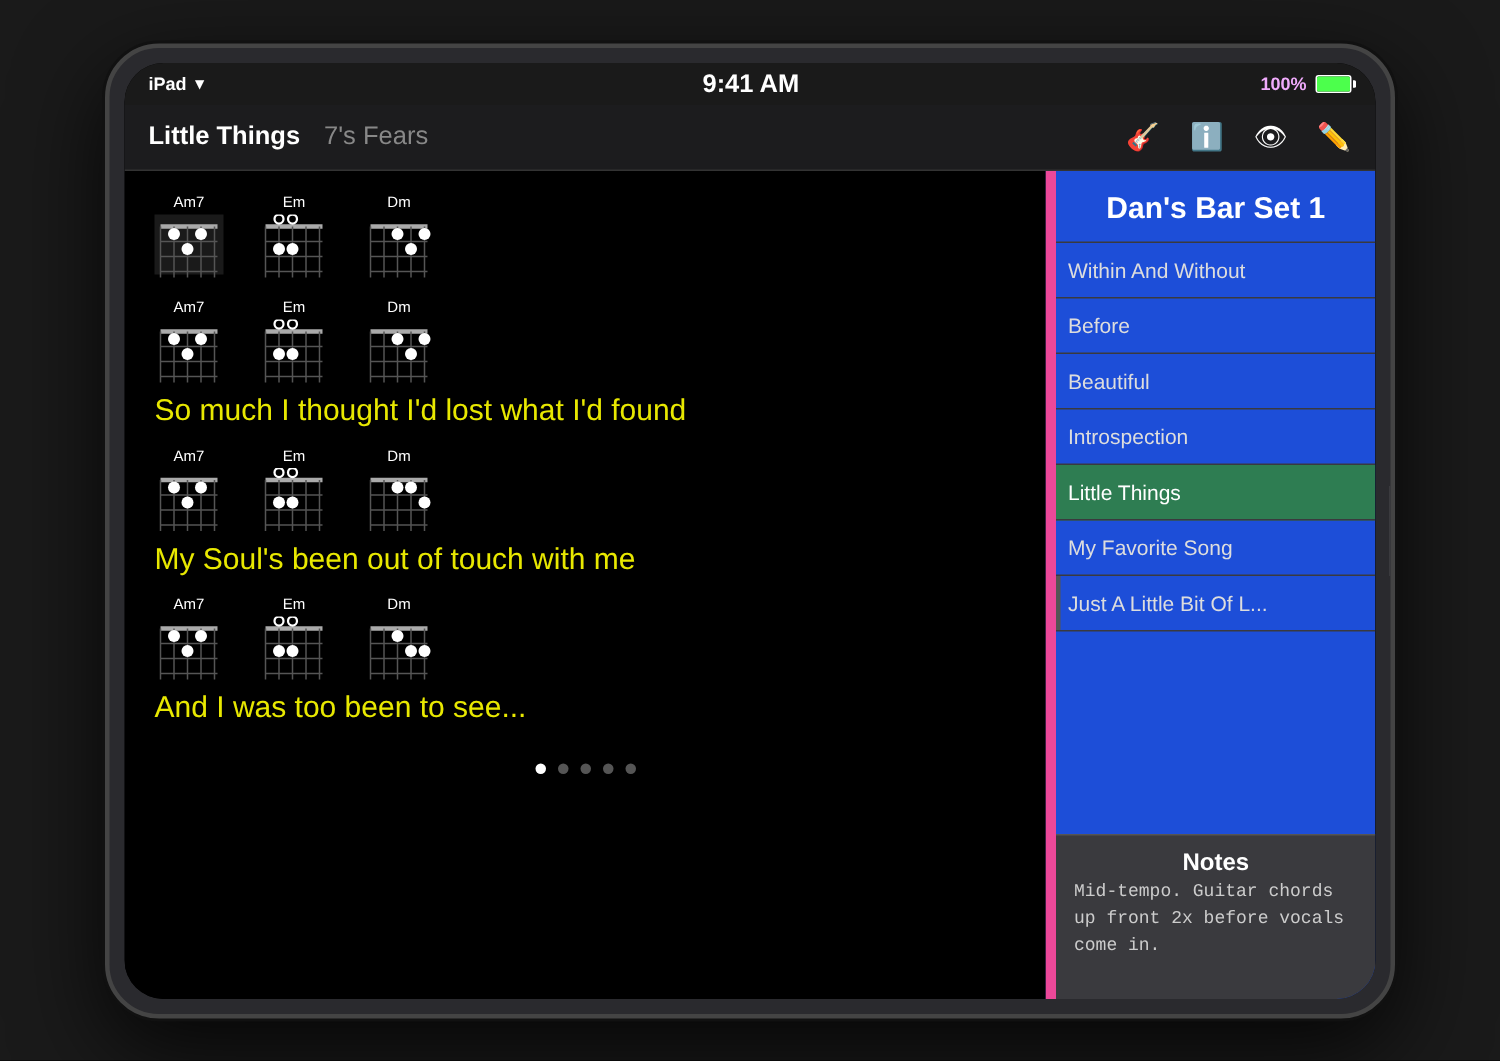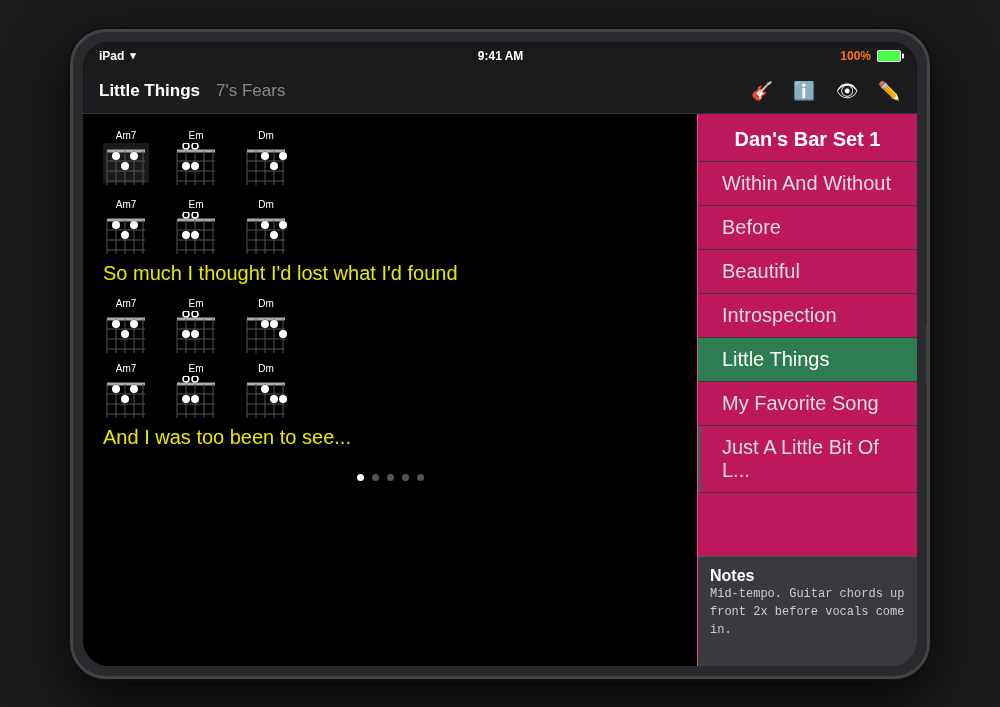--- a/index.html
+++ b/index.html
@@ -84,29 +84,29 @@
       display: flex;
       align-items: center;
       gap: 6px;
       color: #fff;
       font-size: 12px;
       font-weight: 600;
     }
     .wifi-icon { font-size: 11px; }
     .status-center {
       color: #fff;
-      font-size: 12px;
+      font-size: 17px;
       font-weight: 600;
       margin-left: 25px;
     }
     .status-right {
       display: flex;
       align-items: center;
       gap: 6px;
-      color: #f97316;
+      color: #f0abfc;
       font-size: 12px;
       font-weight: 600;
     }
     .battery {
       display: flex;
       align-items: center;
       gap: 2px;
     }
     .battery-bar {
       width: 24px;
@@ -242,45 +242,45 @@
       border-radius: 50%;
       background: #555;
     }
     .dot.active {
       background: #fff;
     }
 
     
     .sidebar {
       width: 220px;
-      background: #be185d;
+      background: #1d4ed8;
       display: flex;
       flex-direction: column;
-      border-left: 1px solid #ec4899;
+      border-left: 7px solid #ec4899;
       flex-shrink: 0;
     }
 
     .setlist-header {
       padding: 14px 12px 10px;
       color: #fff;
       font-size: 20px;
       font-weight: 700;
       text-align: center;
       border-bottom: 1px solid #3a3a3e;
     }
 
     .setlist-items {
       flex: 1;
       overflow-y: auto;
     }
 
     .setlist-item {
-      padding: 10px 24px;
+      padding: 10px 8px;
       color: #ddd;
-      font-size: 20px;
+      font-size: 14px;
       border-bottom: 1px solid #3a3a3e;
       cursor: pointer;
       position: relative;
     }
 
     .setlist-item.active {
       background: #2e7d52;
       color: #fff;
     }
 
@@ -298,21 +298,21 @@
     .notes-section {
       background: #3a3a3e;
       border-top: 1px solid #555;
       padding: 10px 12px;
       min-height: 110px;
     }
     .notes-title {
       color: #fff;
       font-size: 16px;
       font-weight: 600;
-      text-align: left;
+      text-align: center;
       margin-bottom: 0;
     }
     .notes-text {
       color: #ccc;
       font-size: 12px;
       line-height: 1.5;
       font-family: Liberation Mono, monospace;
     }
   </style>
 </head>
@@ -535,20 +535,21 @@
                 <line x1="40" y1="8" x2="40" y2="42" stroke="#555" stroke-width="1"></line>
                 <line x1="4" y1="18" x2="42" y2="18" stroke="#555" stroke-width="1"></line>
                 <line x1="4" y1="28" x2="42" y2="28" stroke="#555" stroke-width="1"></line>
                 <line x1="4" y1="38" x2="42" y2="38" stroke="#555" stroke-width="1"></line>
                 <circle cx="22" cy="13" r="4" fill="white"></circle>
                 <circle cx="40" cy="23" r="4" fill="white"></circle>
                 <circle cx="31" cy="13" r="4" fill="white"></circle>
               </svg>
             </div>
           </div>
+          <div class="lyric-line">My Soul's been out of touch with me</div>
         </div>
 
         <div class="chord-lyric-block">
           <div class="chords-row">
             <div class="chord-diagram">
               <span class="chord-name">Am7</span>
               <svg width="46" height="44">
                 <line x1="4" y1="8" x2="42" y2="8" stroke="#aaa" stroke-width="3"></line>
                 <line x1="4" y1="8" x2="4" y2="42" stroke="#555" stroke-width="1"></line>
                 <line x1="13" y1="8" x2="13" y2="42" stroke="#555" stroke-width="1"></line>

